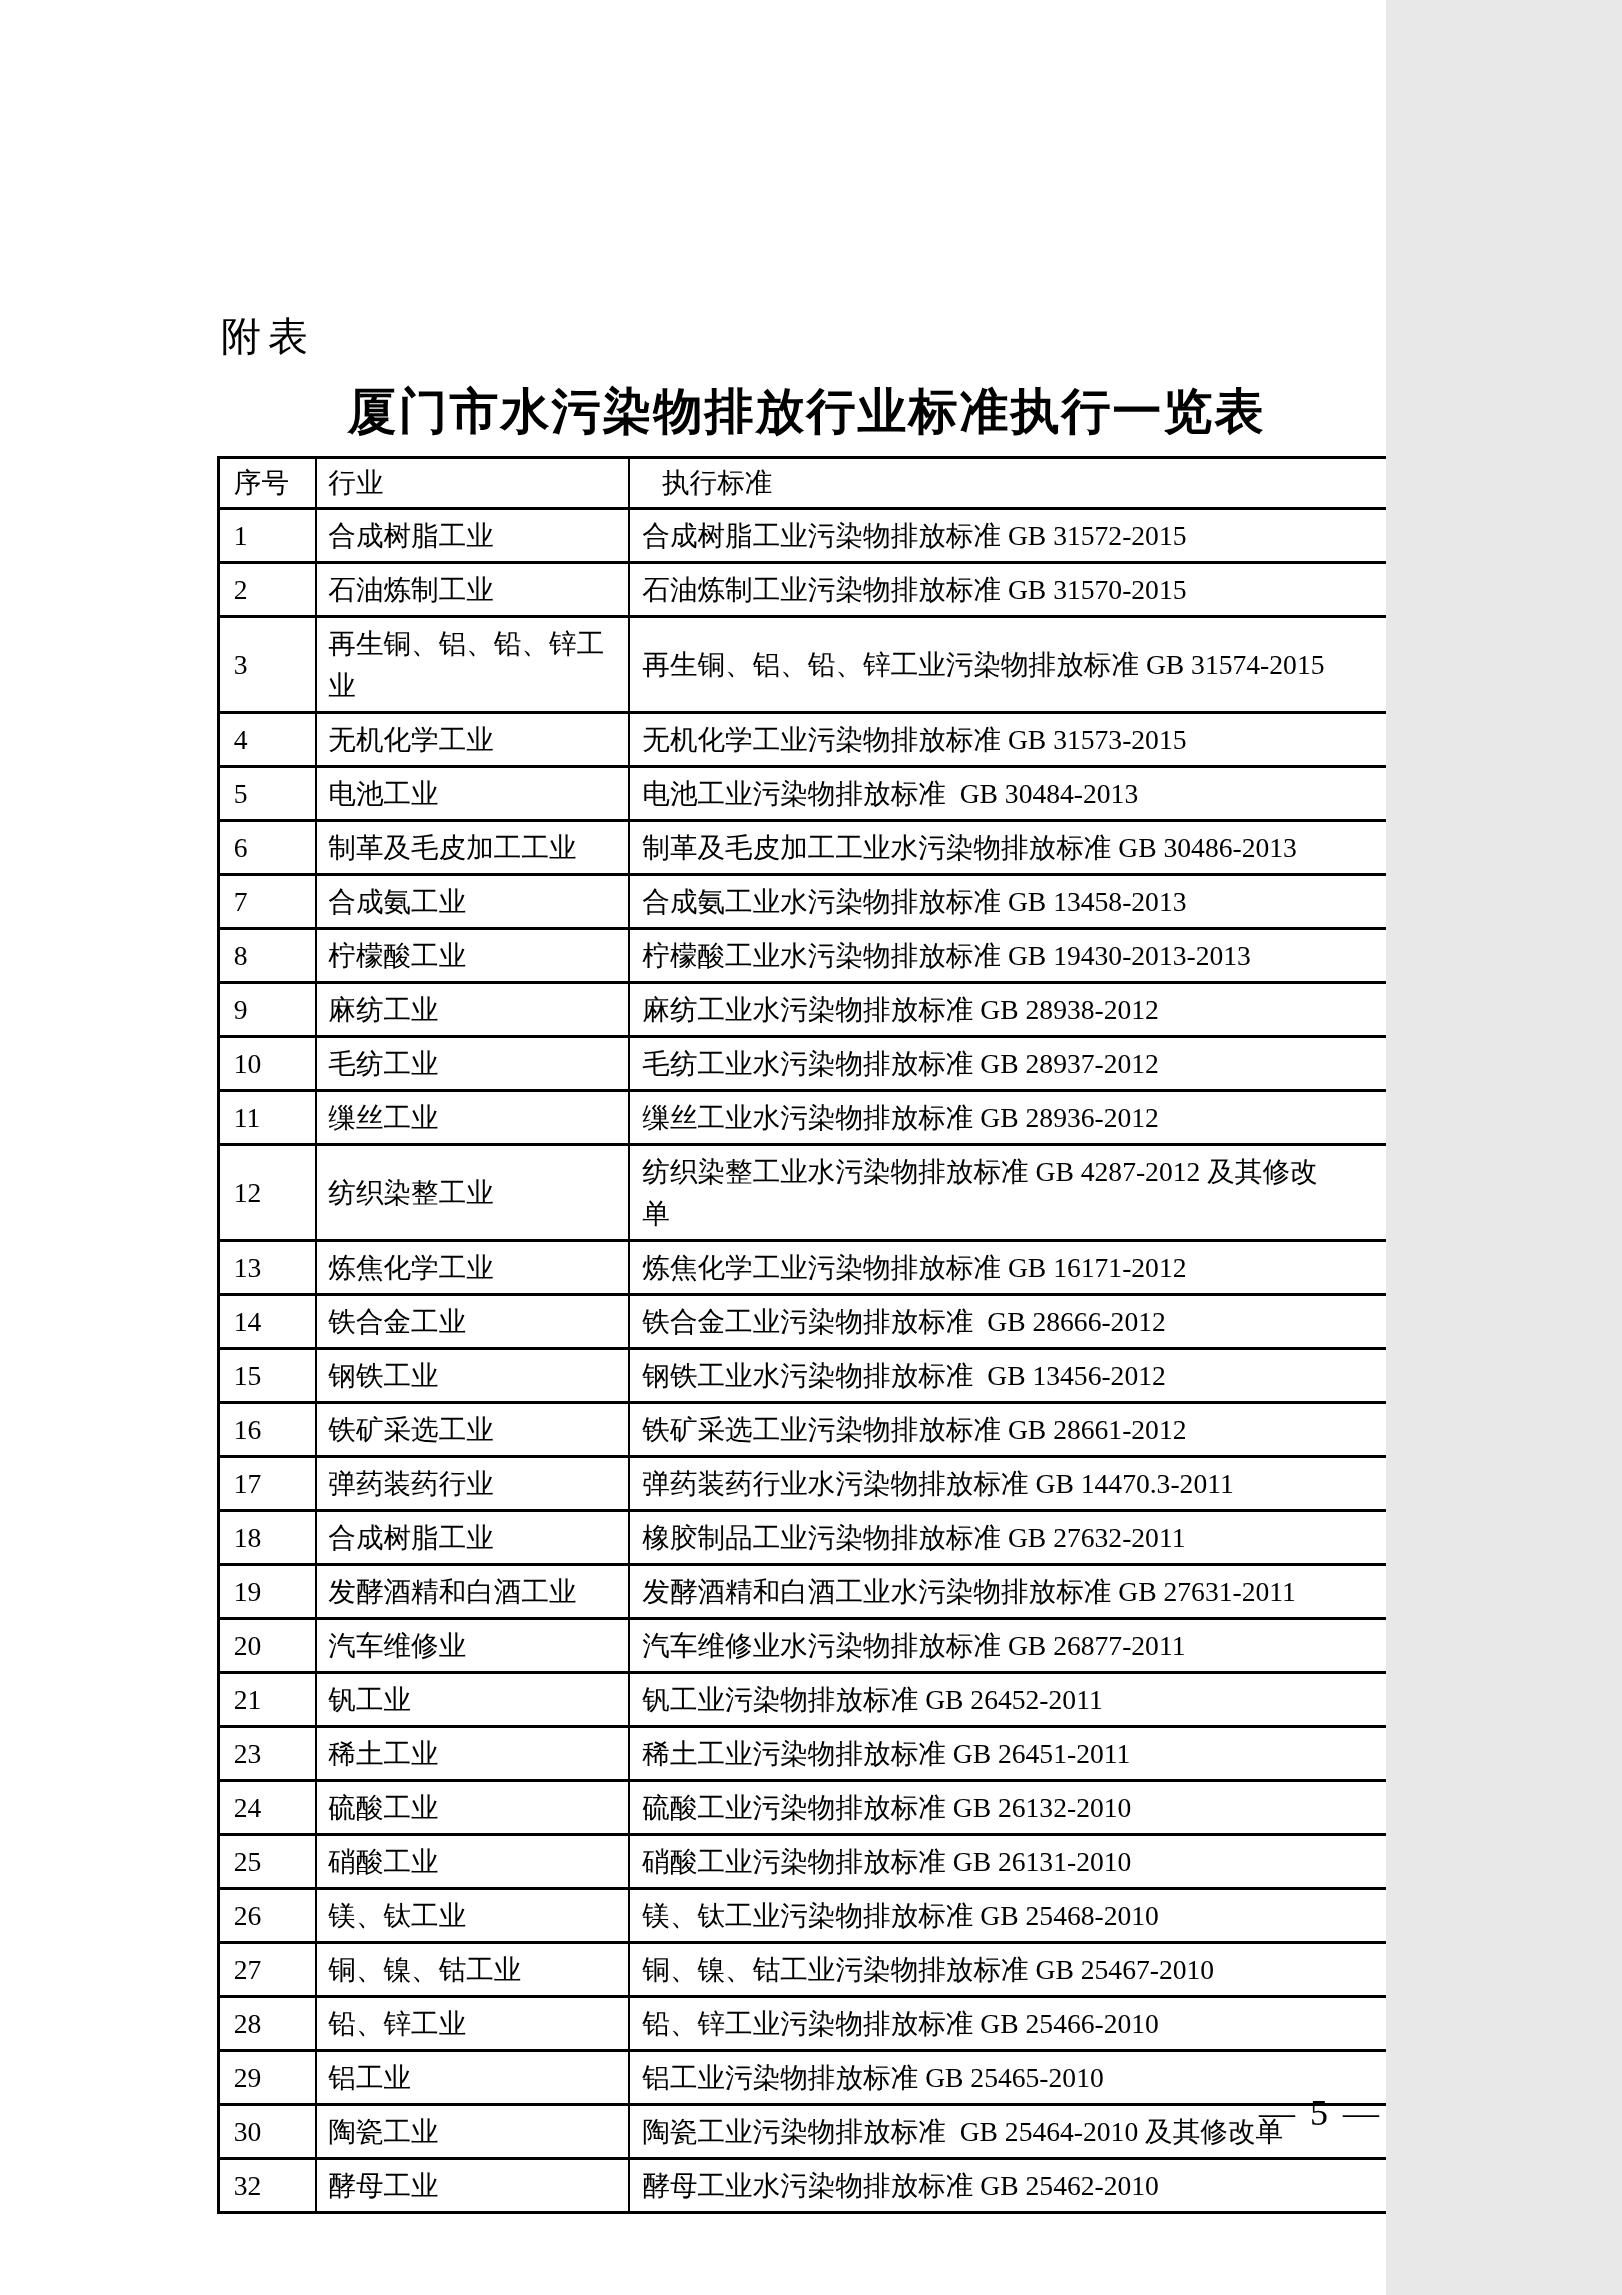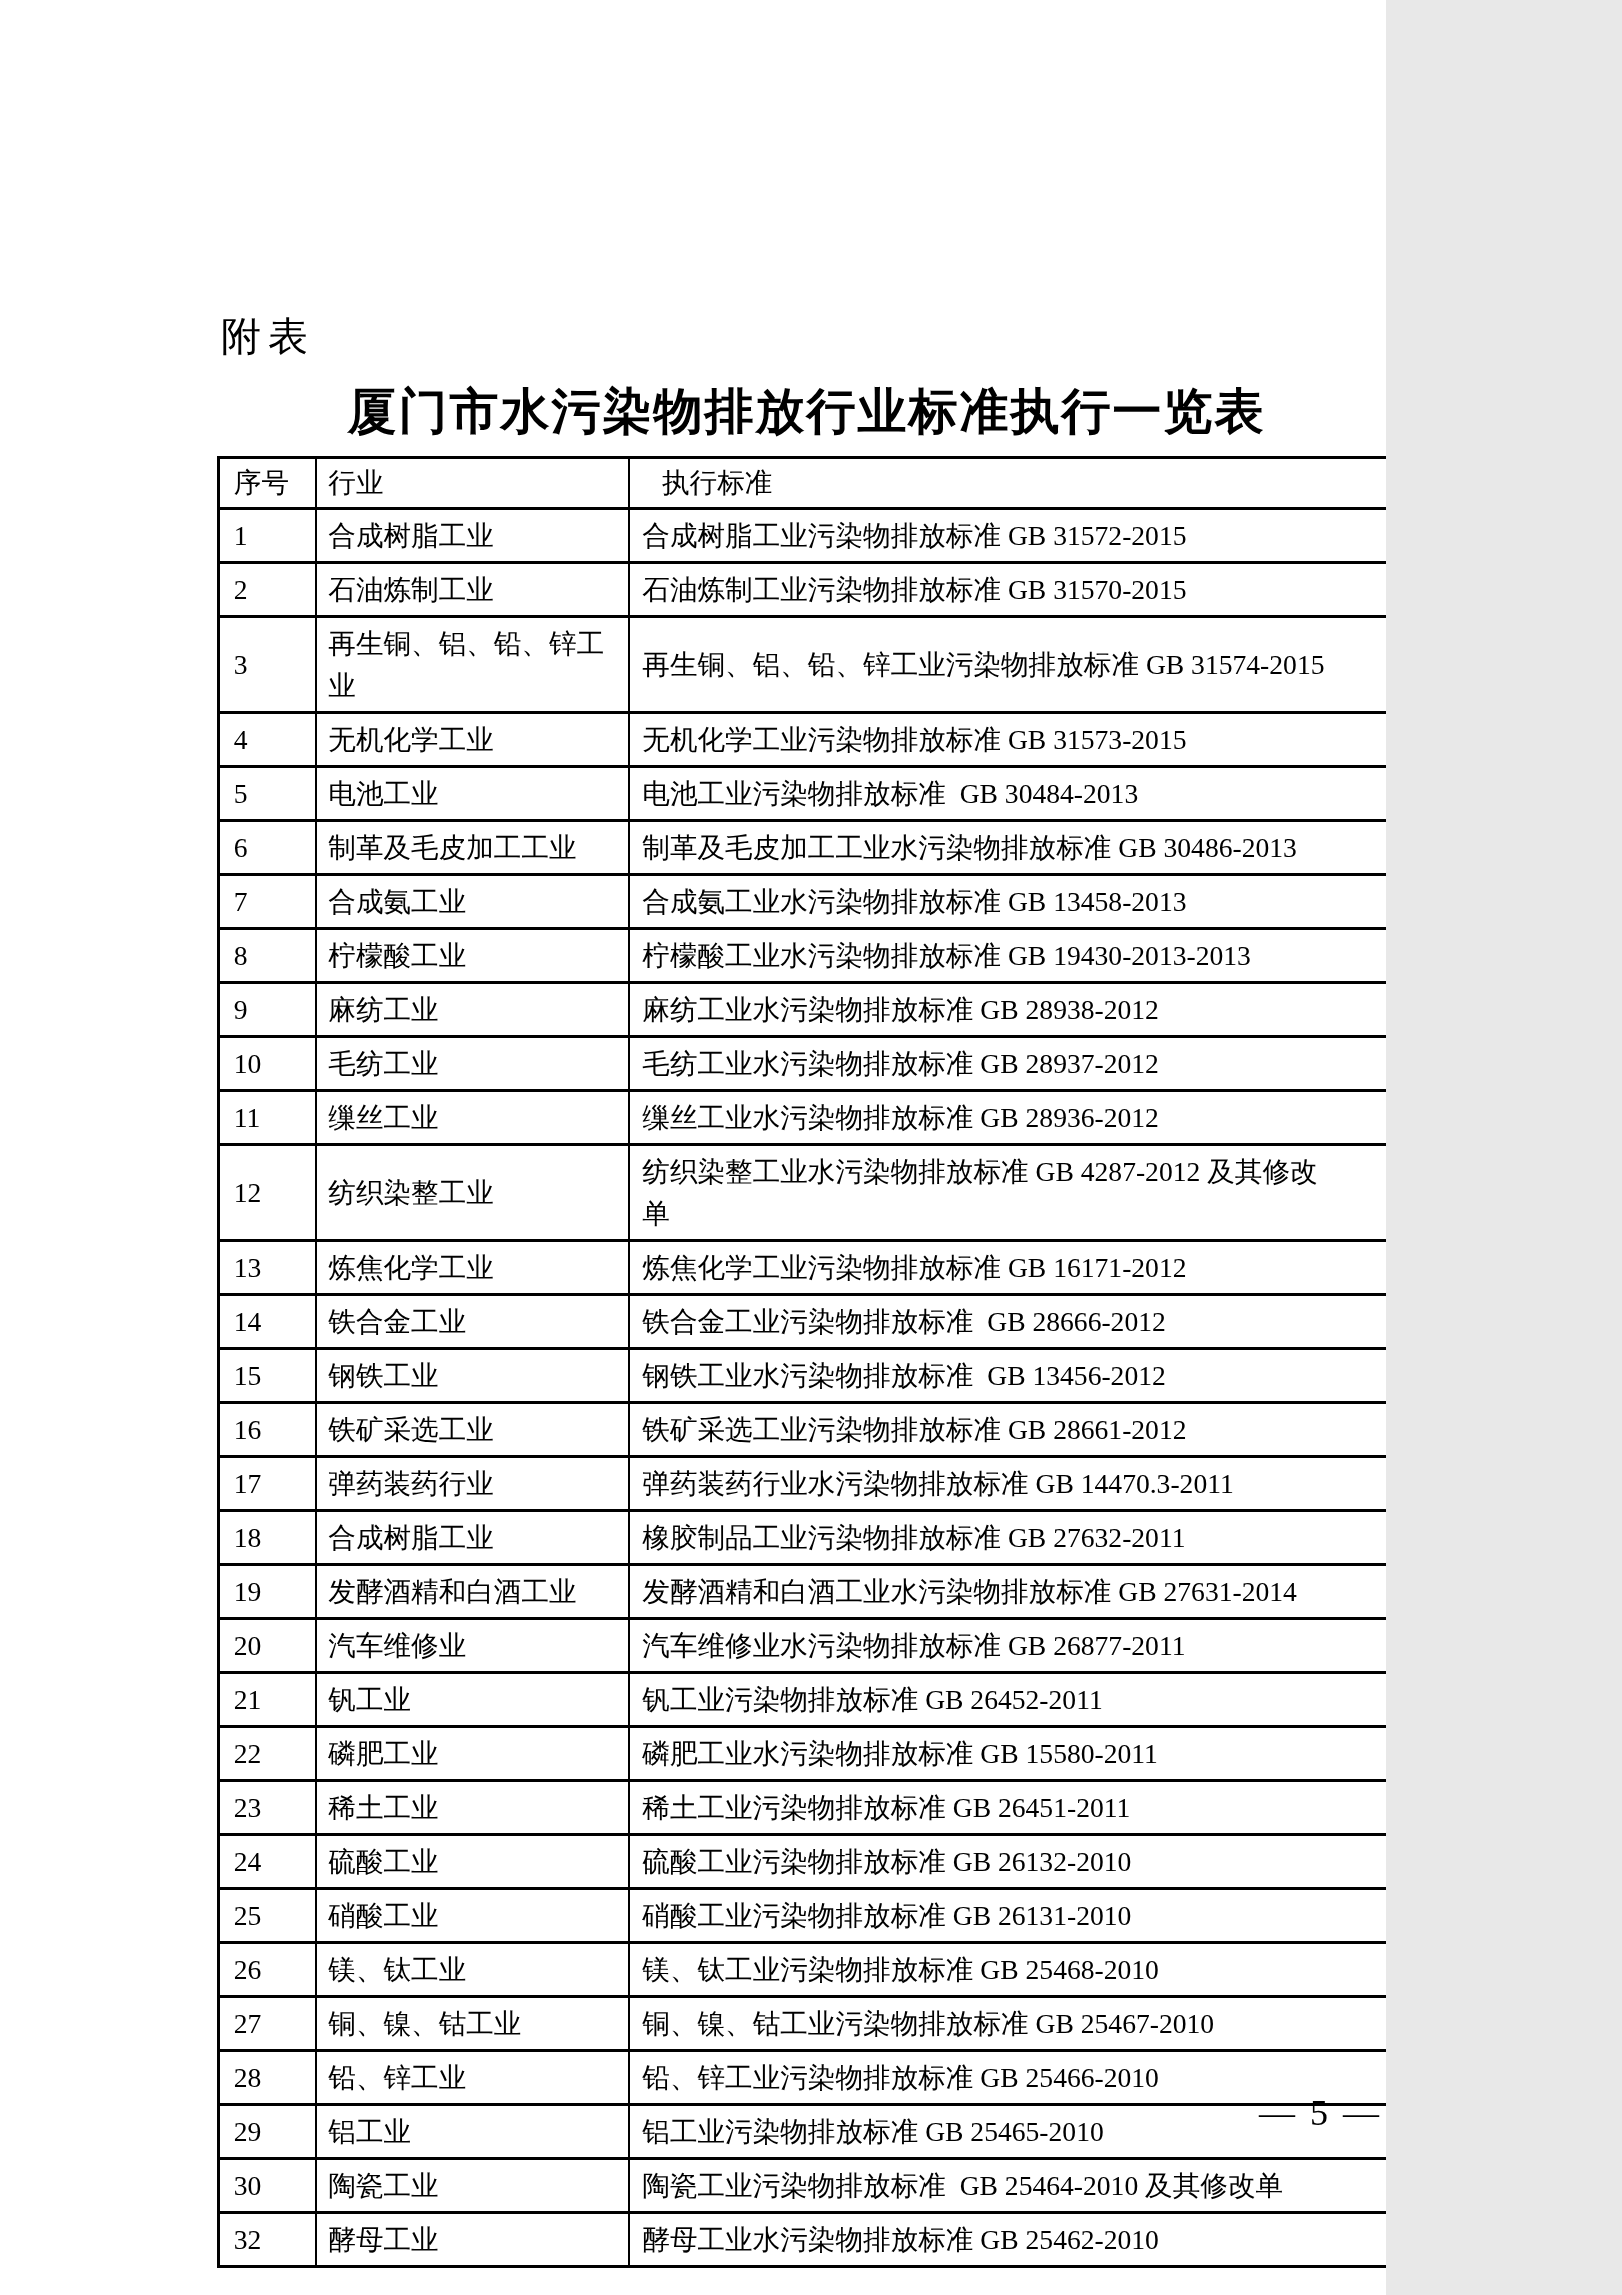--- a/index.html
+++ b/index.html
@@ -199,40 +199,35 @@
 
     <tr class="body-row">
       <td class="no-cell">18</td>
       <td class="industry-cell">合成树脂工业</td>
       <td class="standard-cell">橡胶制品工业污染物排放标准 GB 27632-2011</td>
     </tr>
 
     <tr class="body-row">
       <td class="no-cell">19</td>
       <td class="industry-cell">发酵酒精和白酒工业</td>
-      <td class="standard-cell">发酵酒精和白酒工业水污染物排放标准 GB 27631-2014</td>
+      <td class="standard-cell">发酵酒精和白酒工业水污染物排放标准 GB 27631-2011</td>
     </tr>
 
     <tr class="body-row">
       <td class="no-cell">20</td>
       <td class="industry-cell">汽车维修业</td>
       <td class="standard-cell">汽车维修业水污染物排放标准 GB 26877-2011</td>
     </tr>
 
     <tr class="body-row">
       <td class="no-cell">21</td>
       <td class="industry-cell">钒工业</td>
       <td class="standard-cell">钒工业污染物排放标准 GB 26452-2011</td>
     </tr>
 
-    <tr class="body-row">
-      <td class="no-cell">22</td>
-      <td class="industry-cell">磷肥工业</td>
-      <td class="standard-cell">磷肥工业水污染物排放标准 GB 15580-2011</td>
-    </tr>
 
     <tr class="body-row">
       <td class="no-cell">23</td>
       <td class="industry-cell">稀土工业</td>
       <td class="standard-cell">稀土工业污染物排放标准 GB 26451-2011</td>
     </tr>
 
     <tr class="body-row">
       <td class="no-cell">24</td>
       <td class="industry-cell">硫酸工业</td>

